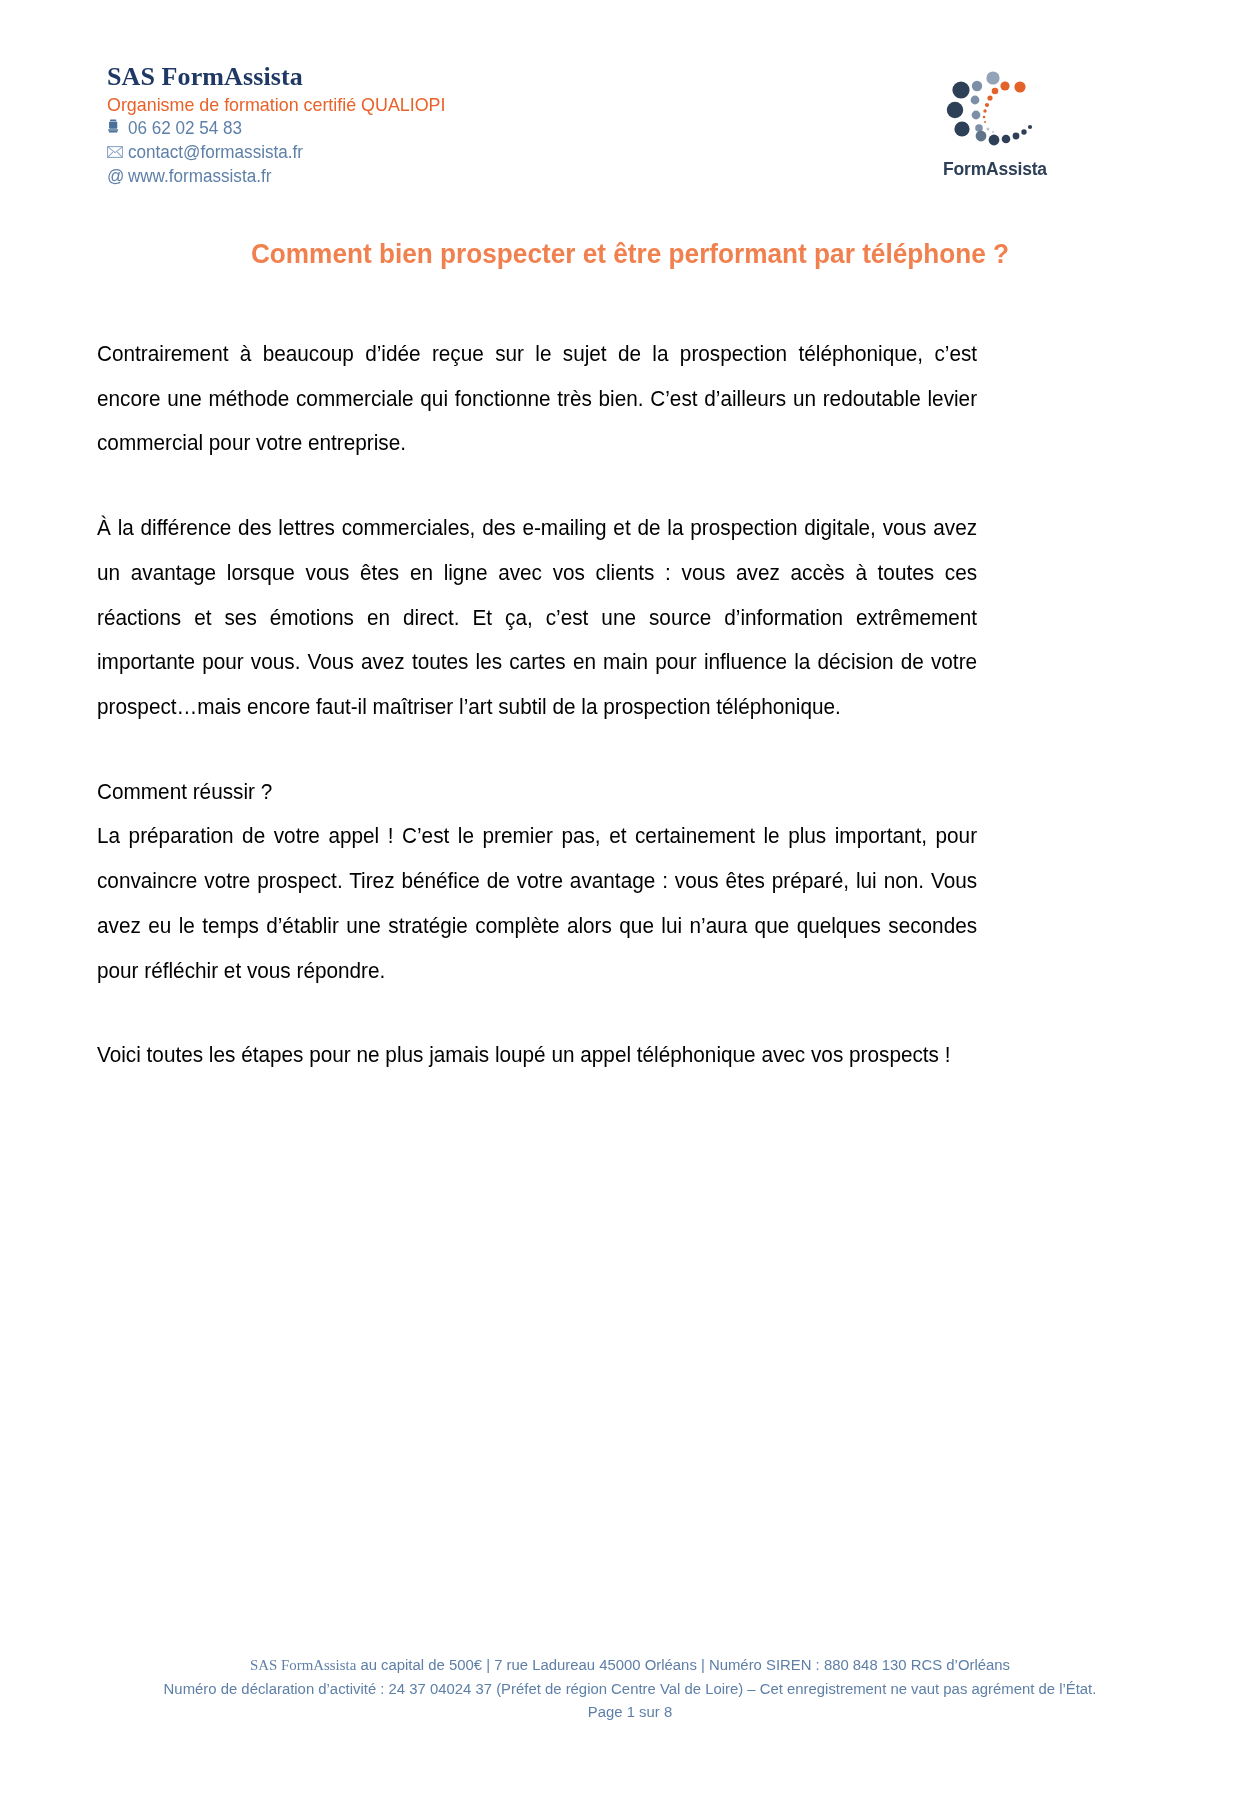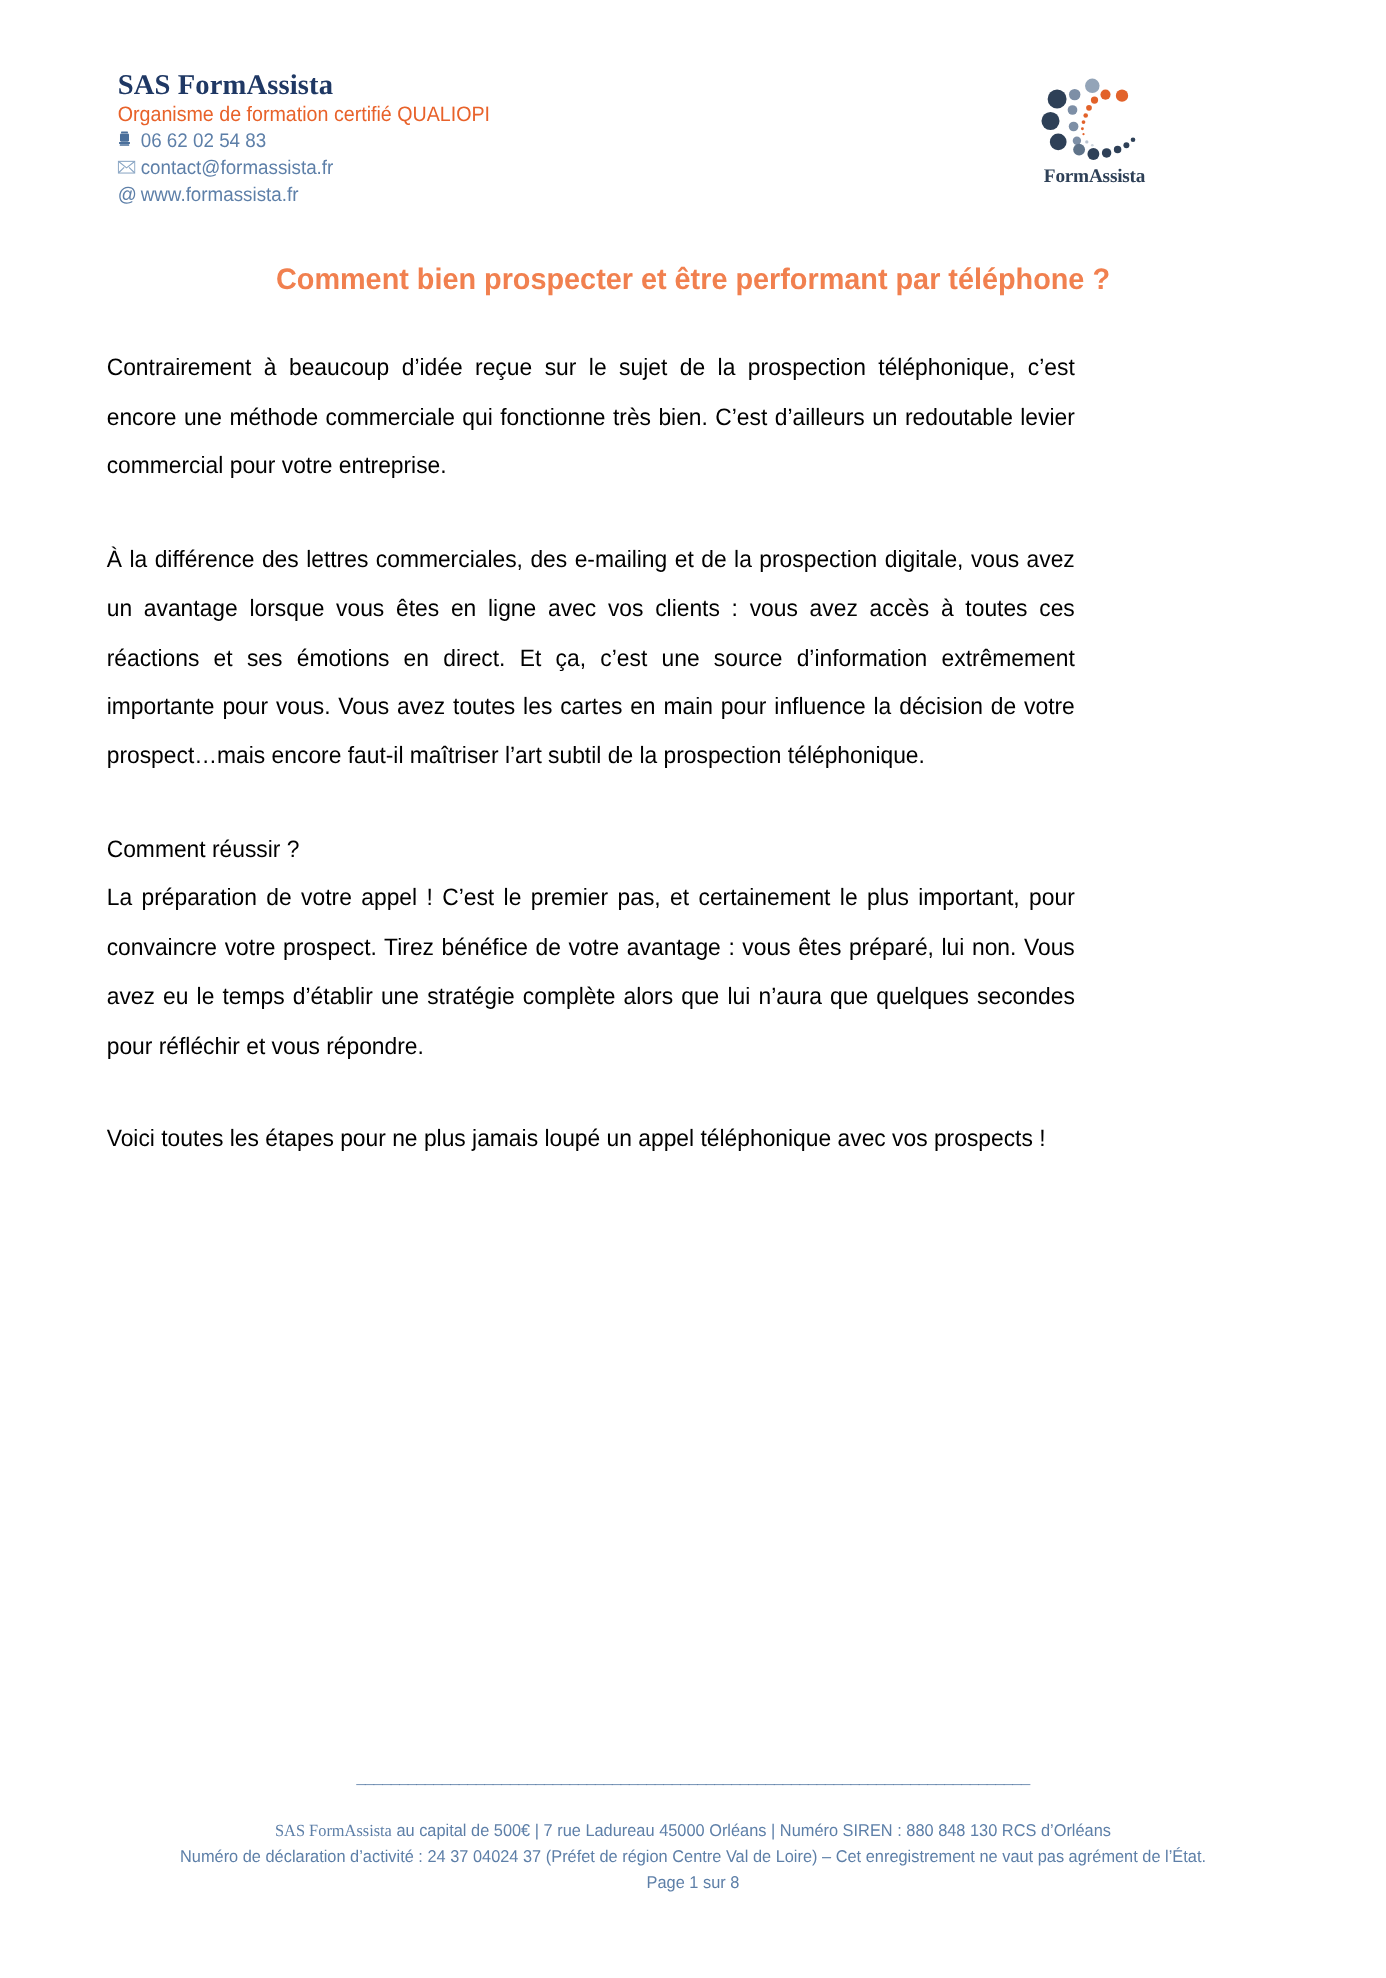--- a/index.html
+++ b/index.html
@@ -93,25 +93,25 @@
   .logo-block {
     left: 900px;
   }
   .logo-mark {
     width: 110px;
     height: 82px;
     margin: 4px auto 0 auto;
     display: block;
   }
   .logo-word {
-    font-family: Liberation Serif, serif;
+    font-family: Liberation Sans, sans-serif;
     font-weight: bold;
     font-size: 17.5px;
     color: #2e4057;
-    margin-top: 1px;
+    margin-top: 11px;
     letter-spacing: -0.2px;
   }
 
   
   .doc-title {
     position: absolute;
     top: 238px;
     left: 0;
     right: 0;
     text-align: center;
@@ -122,21 +122,21 @@
     line-height: 1.2;
     padding-left: 40px;
     padding-right: 40px;
     box-sizing: border-box;
     transform: scaleX(0.97);
   }
 
   
   .body-area {
     position: absolute;
-    top: 312px;
+    top: 332px;
     left: 97px;
     width: 912px;
   }
   p.para {
     font-family: "Liberation Sans", sans-serif;
     font-size: 21.5px;
     color: #000000;
     line-height: 2.08;
     margin: 0 0 28px 0;
     text-align: justify;

